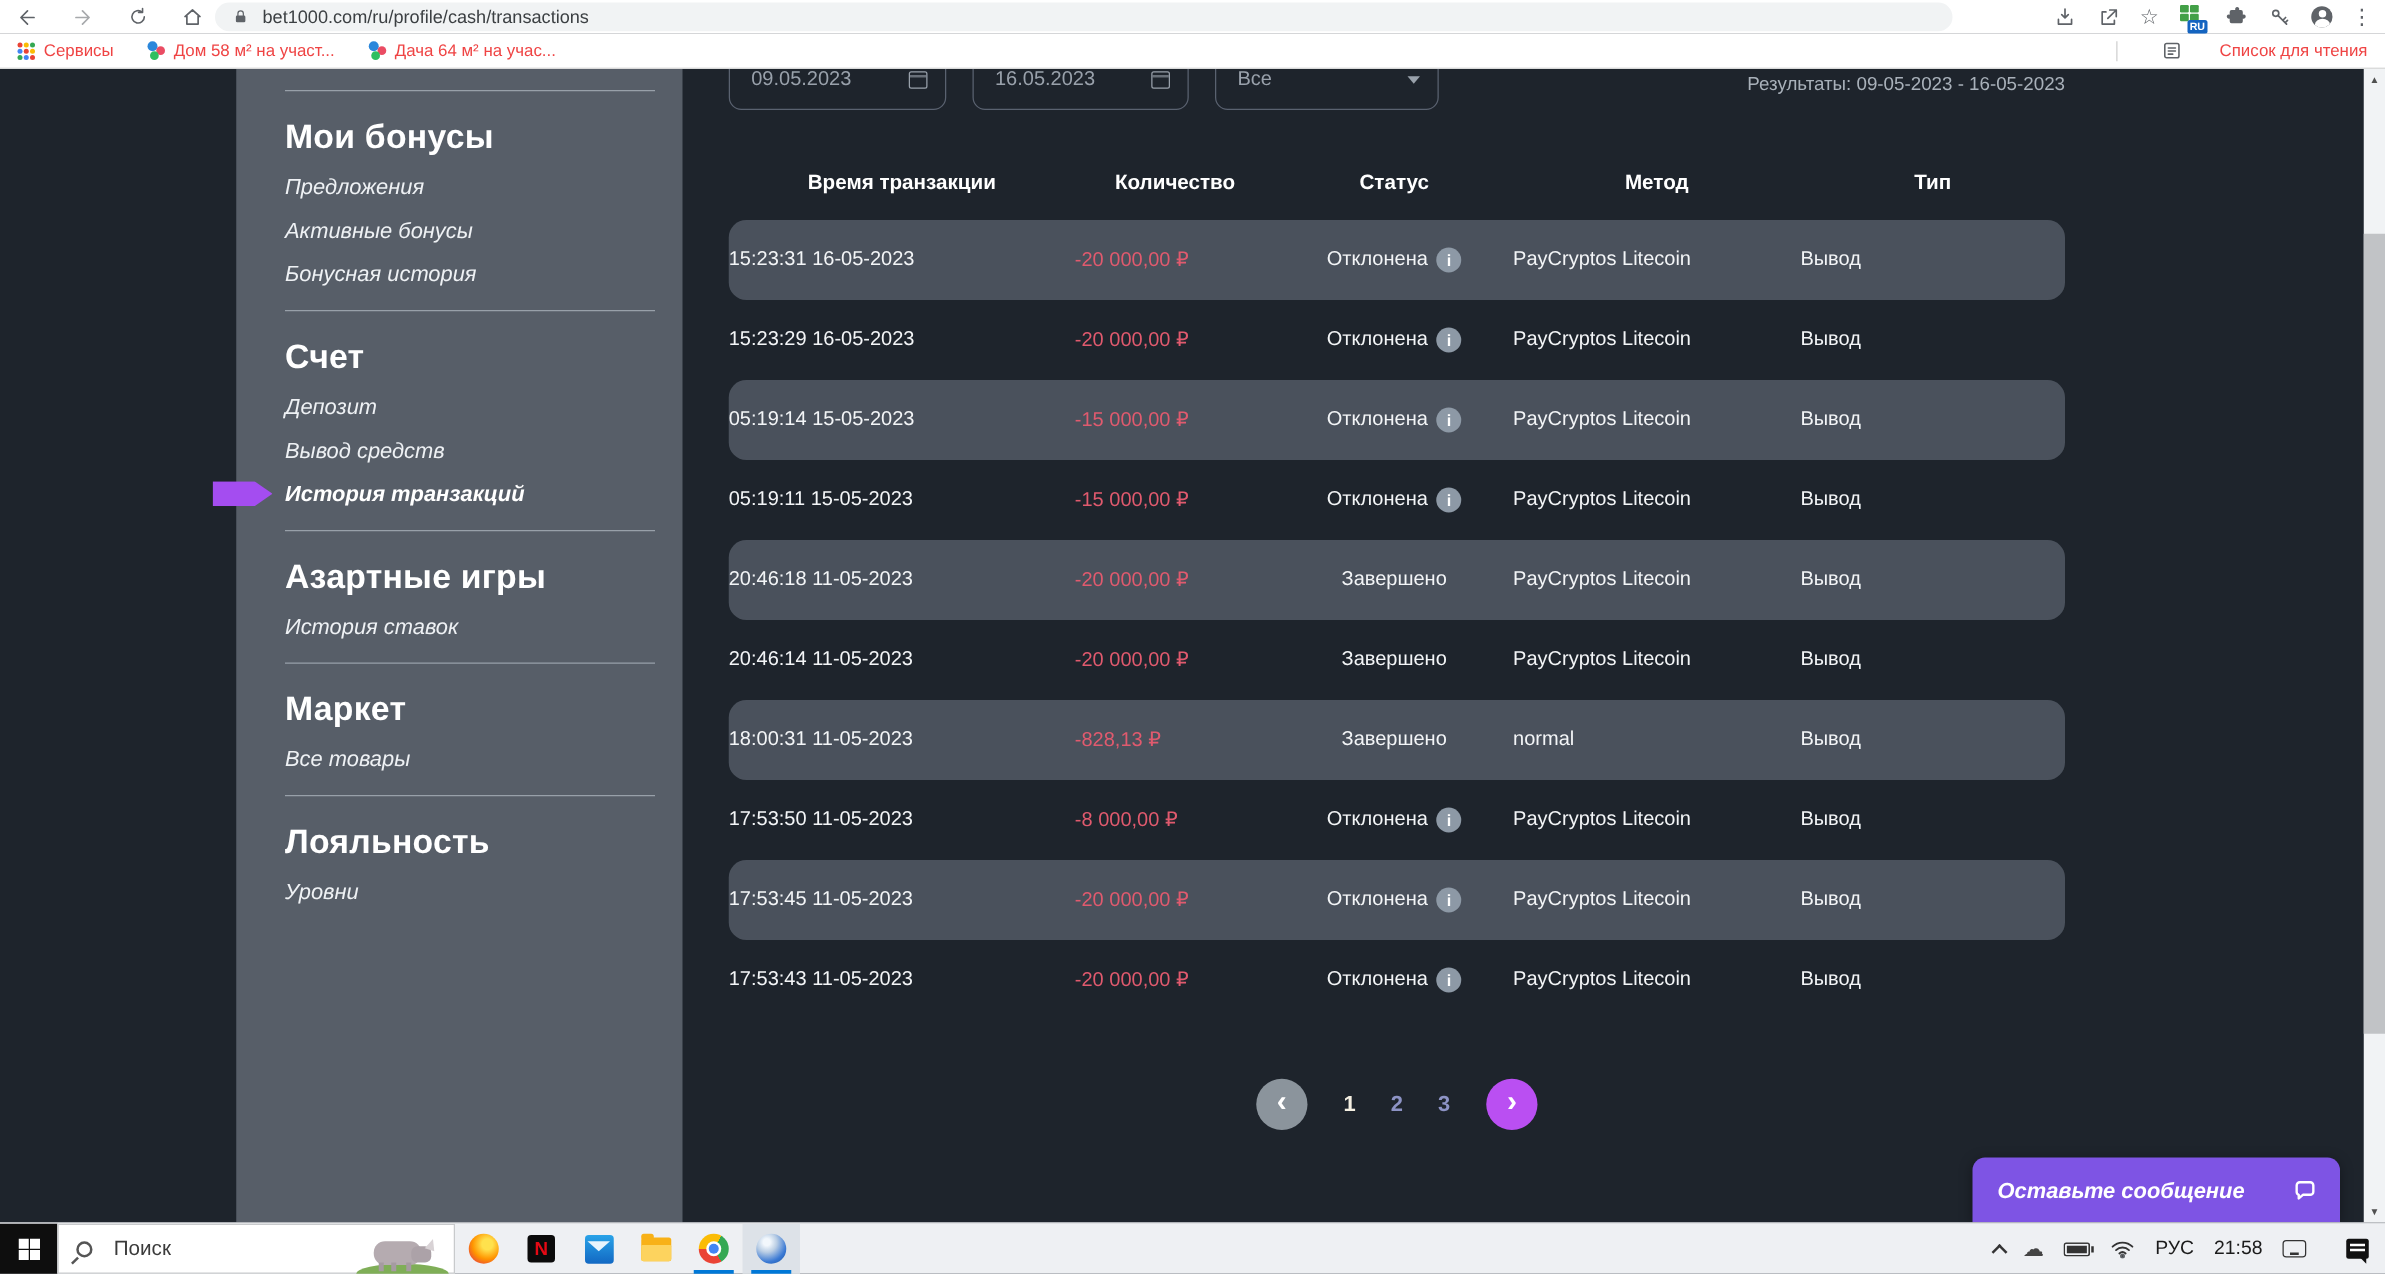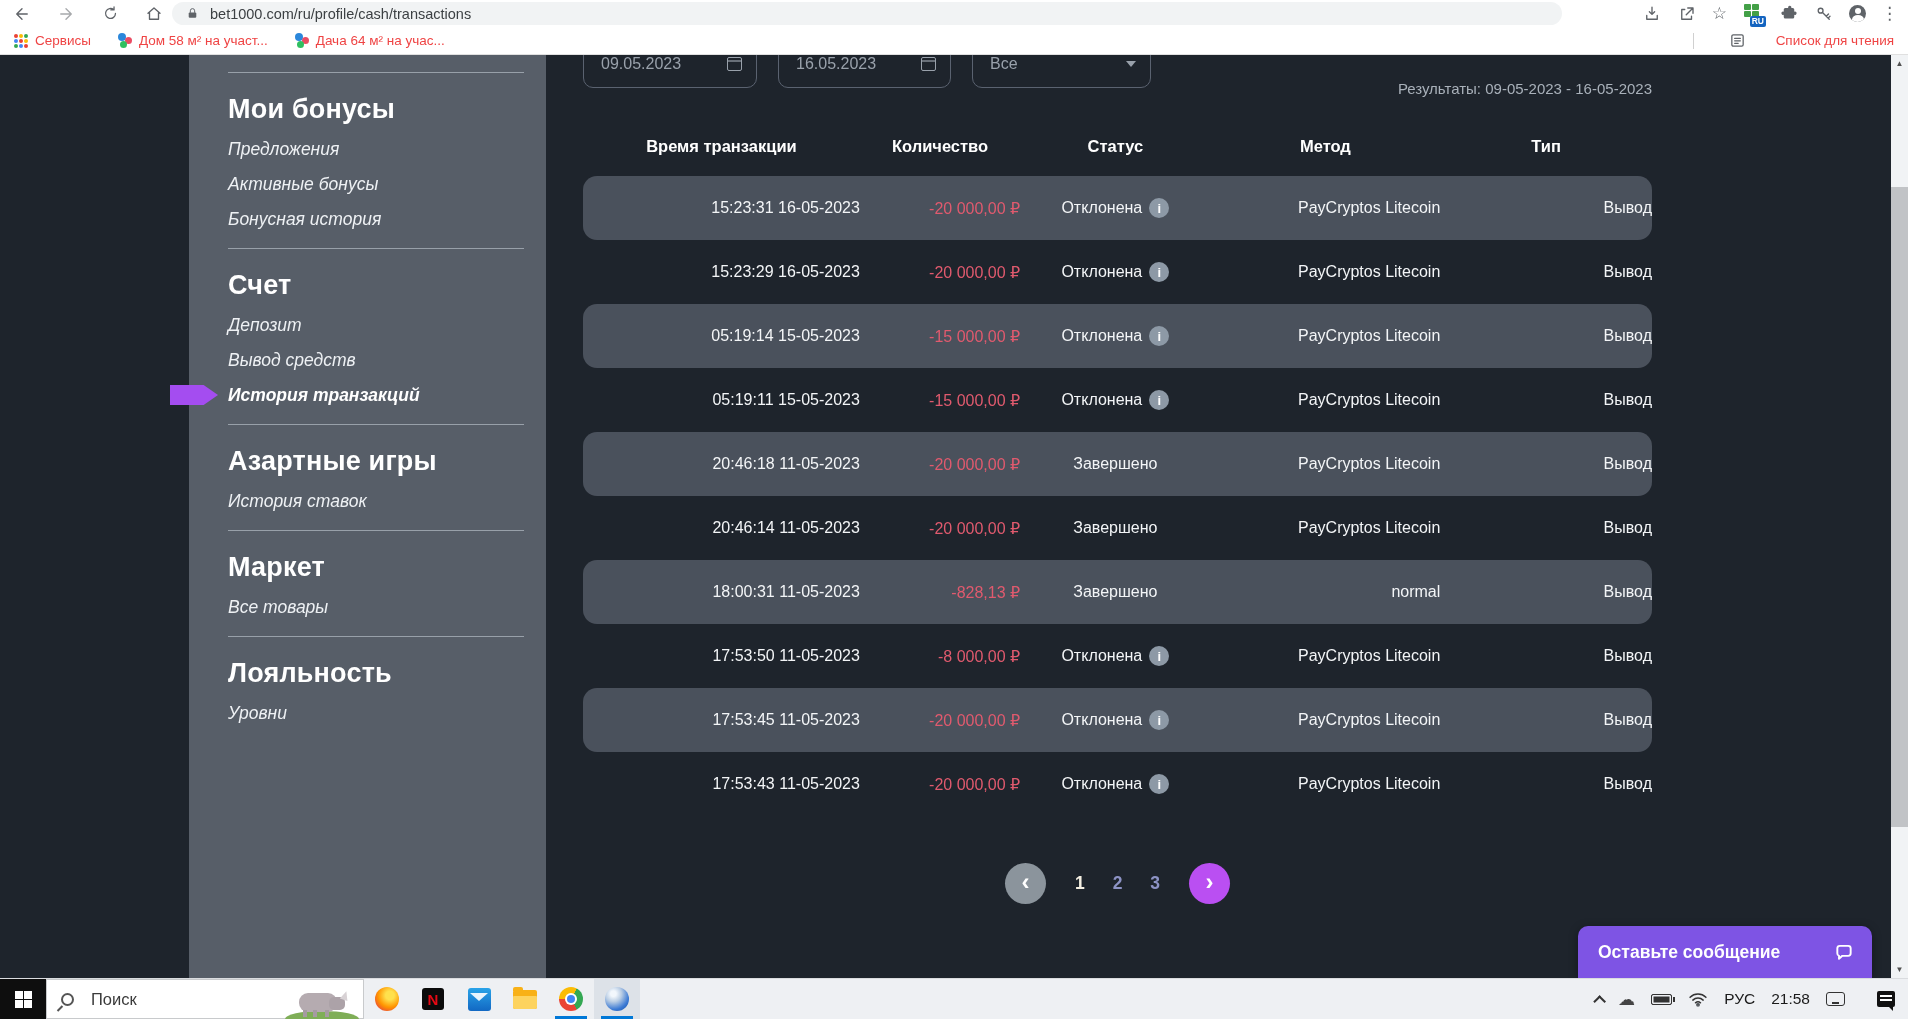--- a/index.html
+++ b/index.html
@@ -59,48 +59,48 @@
   .f-input { position:absolute; top:-16px; height:49px; border:1px solid #5a6270; border-radius:10px;
     color:#99a1ab; font-size:16px; display:flex; align-items:center; padding:0 14px 0 17px; }
   .f-date1 { left:0; width:174px; }
   .f-date2 { left:195px; width:173px; }
   .f-select { left:389px; width:179px; }
   .f-input .val { flex:1; }
   .cal-ic { width:15px; height:14px; border:1.6px solid #99a1ab; border-radius:2px; position:relative; }
   .cal-ic::before { content:""; position:absolute; top:2px; left:0; right:0; height:2.5px; background:#99a1ab; opacity:.6; }
   .chev-down { width:0; height:0; border-left:5.5px solid transparent; border-right:5.5px solid transparent;
     border-top:6.5px solid #99a1ab; }
-  .results { position:absolute; right:0; top:4px; font-size:15px; color:#a9b1ba;margin-top:21px; }
+  .results { position:absolute; right:0; top:4px; font-size:15px; color:#a9b1ba; }
 
   .t-head { position:absolute; top:82px; left:0; width:100%; display:grid;
     grid-template-columns:25.9% 15% 17.8% 21.5% 19.8%; }
   .t-head span { text-align:center; font-weight:bold; font-size:16.5px; color:#fff; }
   .t-body { position:absolute; top:121px; left:0; width:100%; }
   .t-row { height:64px; display:grid; grid-template-columns:25.9% 15% 17.8% 21.5% 19.8%;
-    align-items:center; text-align:right; font-size:16px; color:#f3f5f7; }
+    align-items:center; text-align:left; font-size:16px; color:#f3f5f7; }
   .t-row.hl { background:#4a515c; border-radius:14px; }
   .cell-amount { color:#e05a6e; }
   .cell-status { display:flex; align-items:center; justify-content:center; gap:7px; }
   .info-i { display:inline-flex; width:20px; height:20px; border-radius:50%; background:#8d99a6; color:#fff;
     font-weight:bold; font-size:13px; align-items:center; justify-content:center; cursor:pointer; }
 
   .pagination { position:absolute; top:808px; left:0; width:100%; display:flex; align-items:center;
     justify-content:center; gap:29px; }
   .pg-circle { width:41px; height:41px; border-radius:50%; display:flex; align-items:center; justify-content:center;
     color:#fff; font-size:24px; font-weight:bold; cursor:pointer; padding-bottom:3px; }
   .pg-prev { background:#8b949c; }
   .pg-next { background:#ba4ff2; }
   .page-num { font-size:17.5px; font-weight:bold; color:#8d93c5; cursor:pointer; }
   .page-num.current { color:#f4efe2; }
 
   
   .chat { position:absolute; right:36px; bottom:0; width:294px; height:52px; background:#7e54e4;
     border-radius:10px 10px 0 0; display:flex; align-items:center; padding:0 18px 0 20px;
     box-shadow:0 2px 10px rgba(0,0,0,.35); z-index:30; }
-  .chat-label { color:#fff; font-weight:bold; font-size:17.5px; flex:1; }
+  .chat-label { color:#fff; font-weight:bold; font-size:17.5px; flex:1;font-style:italic; }
 
   
   .scrollbar { position:absolute; right:0; top:0; width:17px; height:100%; background:#f1f3f5; z-index:35; }
   .sb-btn { position:absolute; left:0; width:100%; height:17px; display:flex; align-items:center;
     justify-content:center; font-size:8px; color:#505050; cursor:pointer; }
   .sb-up { top:0; } .sb-down { bottom:0; }
   .sb-thumb { position:absolute; top:132px; left:0; width:100%; height:640px; background:#c1c3c6; cursor:pointer; }
 
   
   .taskbar { position:absolute; bottom:0; left:0; width:100%; height:41px; background:#eef0f3;

